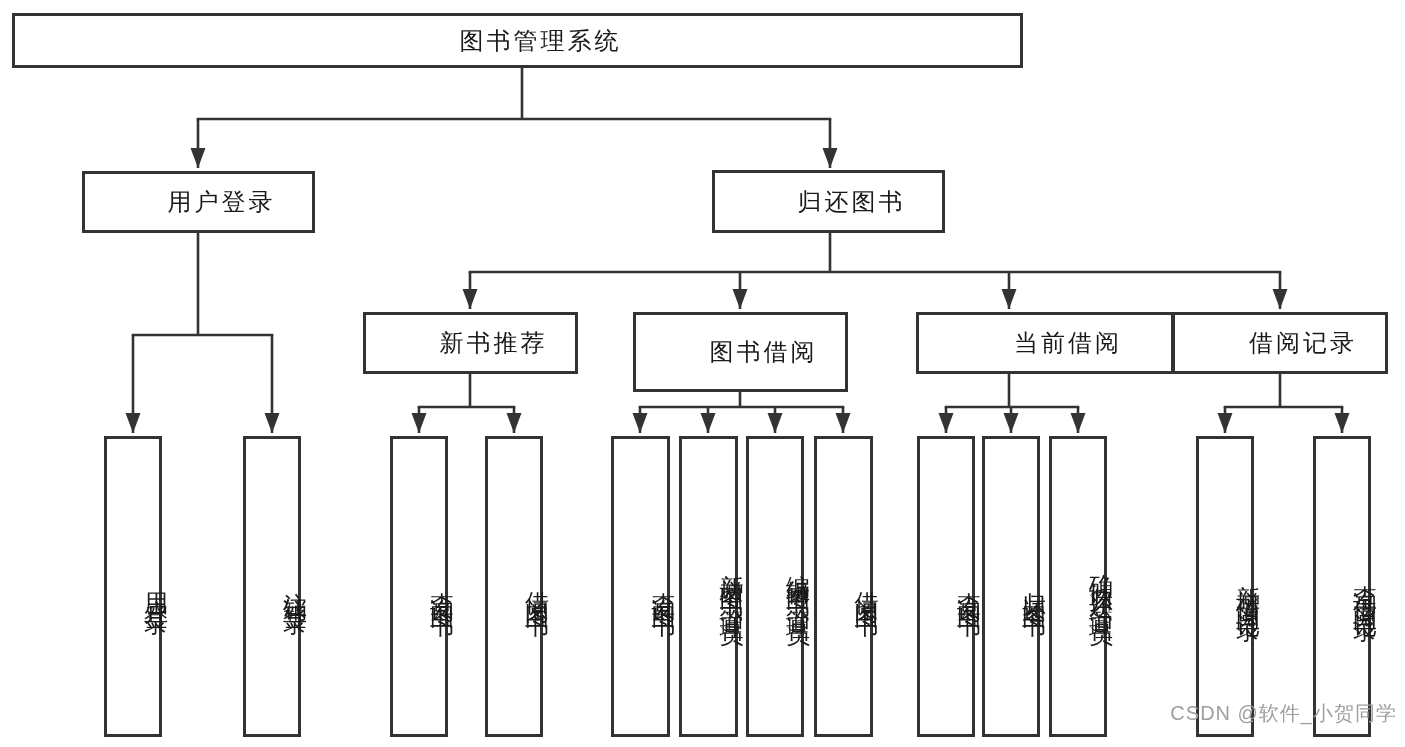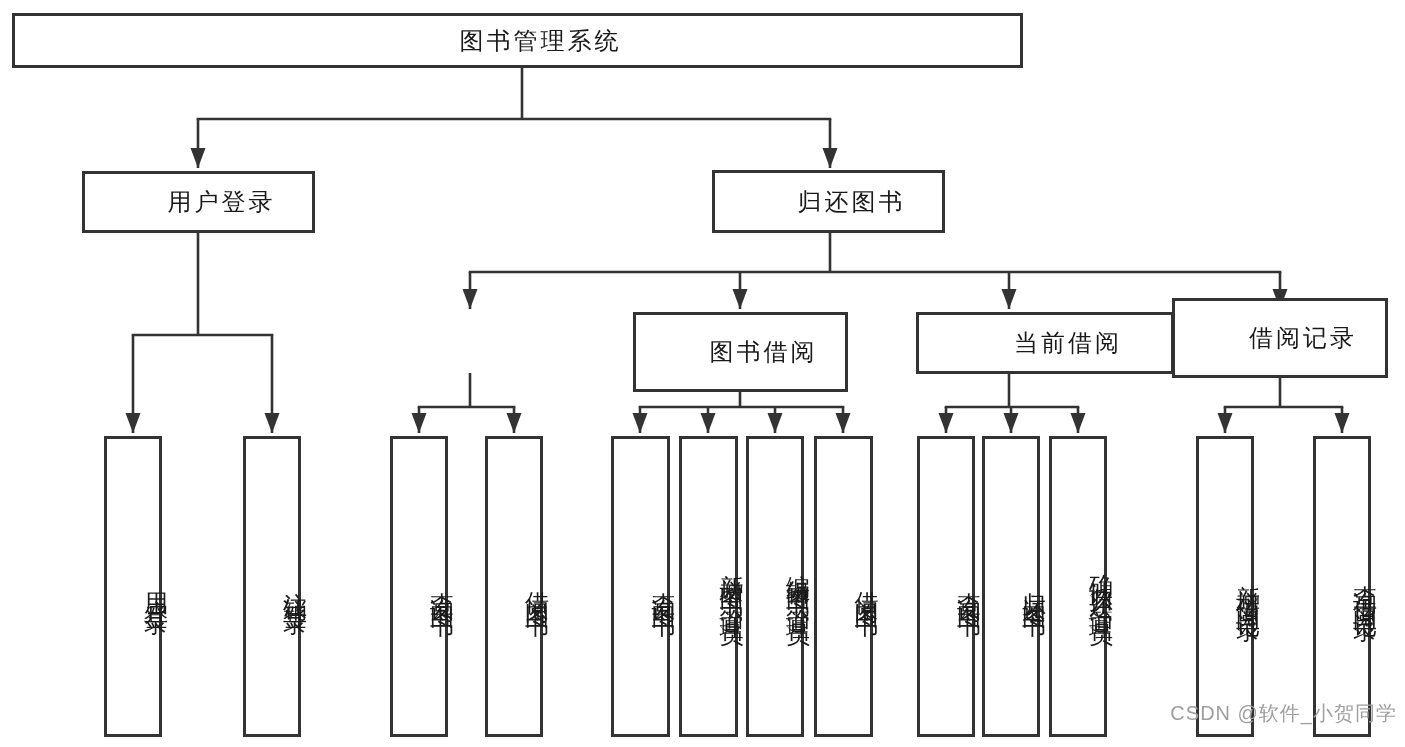--- a/index.html
+++ b/index.html
@@ -84,23 +84,24 @@
     <path class="cline cbar" d="M1225 407 H1342"></path>
     <path class="cline" d="M1225 407 V433" marker-end="url(#arrow)"></path>
     <path class="cline" d="M1342 407 V433" marker-end="url(#arrow)"></path>
   </svg>
 
   <div class="box hbox" style="left:12px;top:13px;width:1011px;height:55px;">图书管理系统</div>
 
   <div class="box hbox" style="left:82px;top:171px;width:233px;height:62px;">用户登录</div>
   <div class="box hbox" style="left:712px;top:170px;width:233px;height:63px;">归还图书</div>
 
+  <div class="box hbox" style="left:363px;top:312px;width:215px;height:62px;">新书推荐</div>
   <div class="box hbox" style="left:633px;top:312px;width:215px;height:80px;">图书借阅</div>
   <div class="box hbox" style="left:916px;top:312px;width:258px;height:62px;">当前借阅</div>
-  <div class="box hbox" style="left:1172px;top:298px;width:216px;height:80px;">借阅记录</div>
+  <div class="box hbox" style="left:1172px;top:312px;width:216px;height:62px;">借阅记录</div>
 
   <div class="box vbox" style="left:104px;top:436px;width:58px;height:301px;">用户登录</div>
   <div class="box vbox" style="left:243px;top:436px;width:58px;height:301px;">注销登录</div>
 
   <div class="box vbox" style="left:390px;top:436px;width:58px;height:301px;">查询图书</div>
   <div class="box vbox" style="left:485px;top:436px;width:58px;height:301px;">借阅图书</div>
 
   <div class="box vbox" style="left:611px;top:436px;width:59px;height:301px;">查询图书</div>
   <div class="box vbox" style="left:679px;top:436px;width:59px;height:301px;">新增图书（管理员）</div>
   <div class="box vbox" style="left:746px;top:436px;width:58px;height:301px;">编辑图书（管理员）</div>

